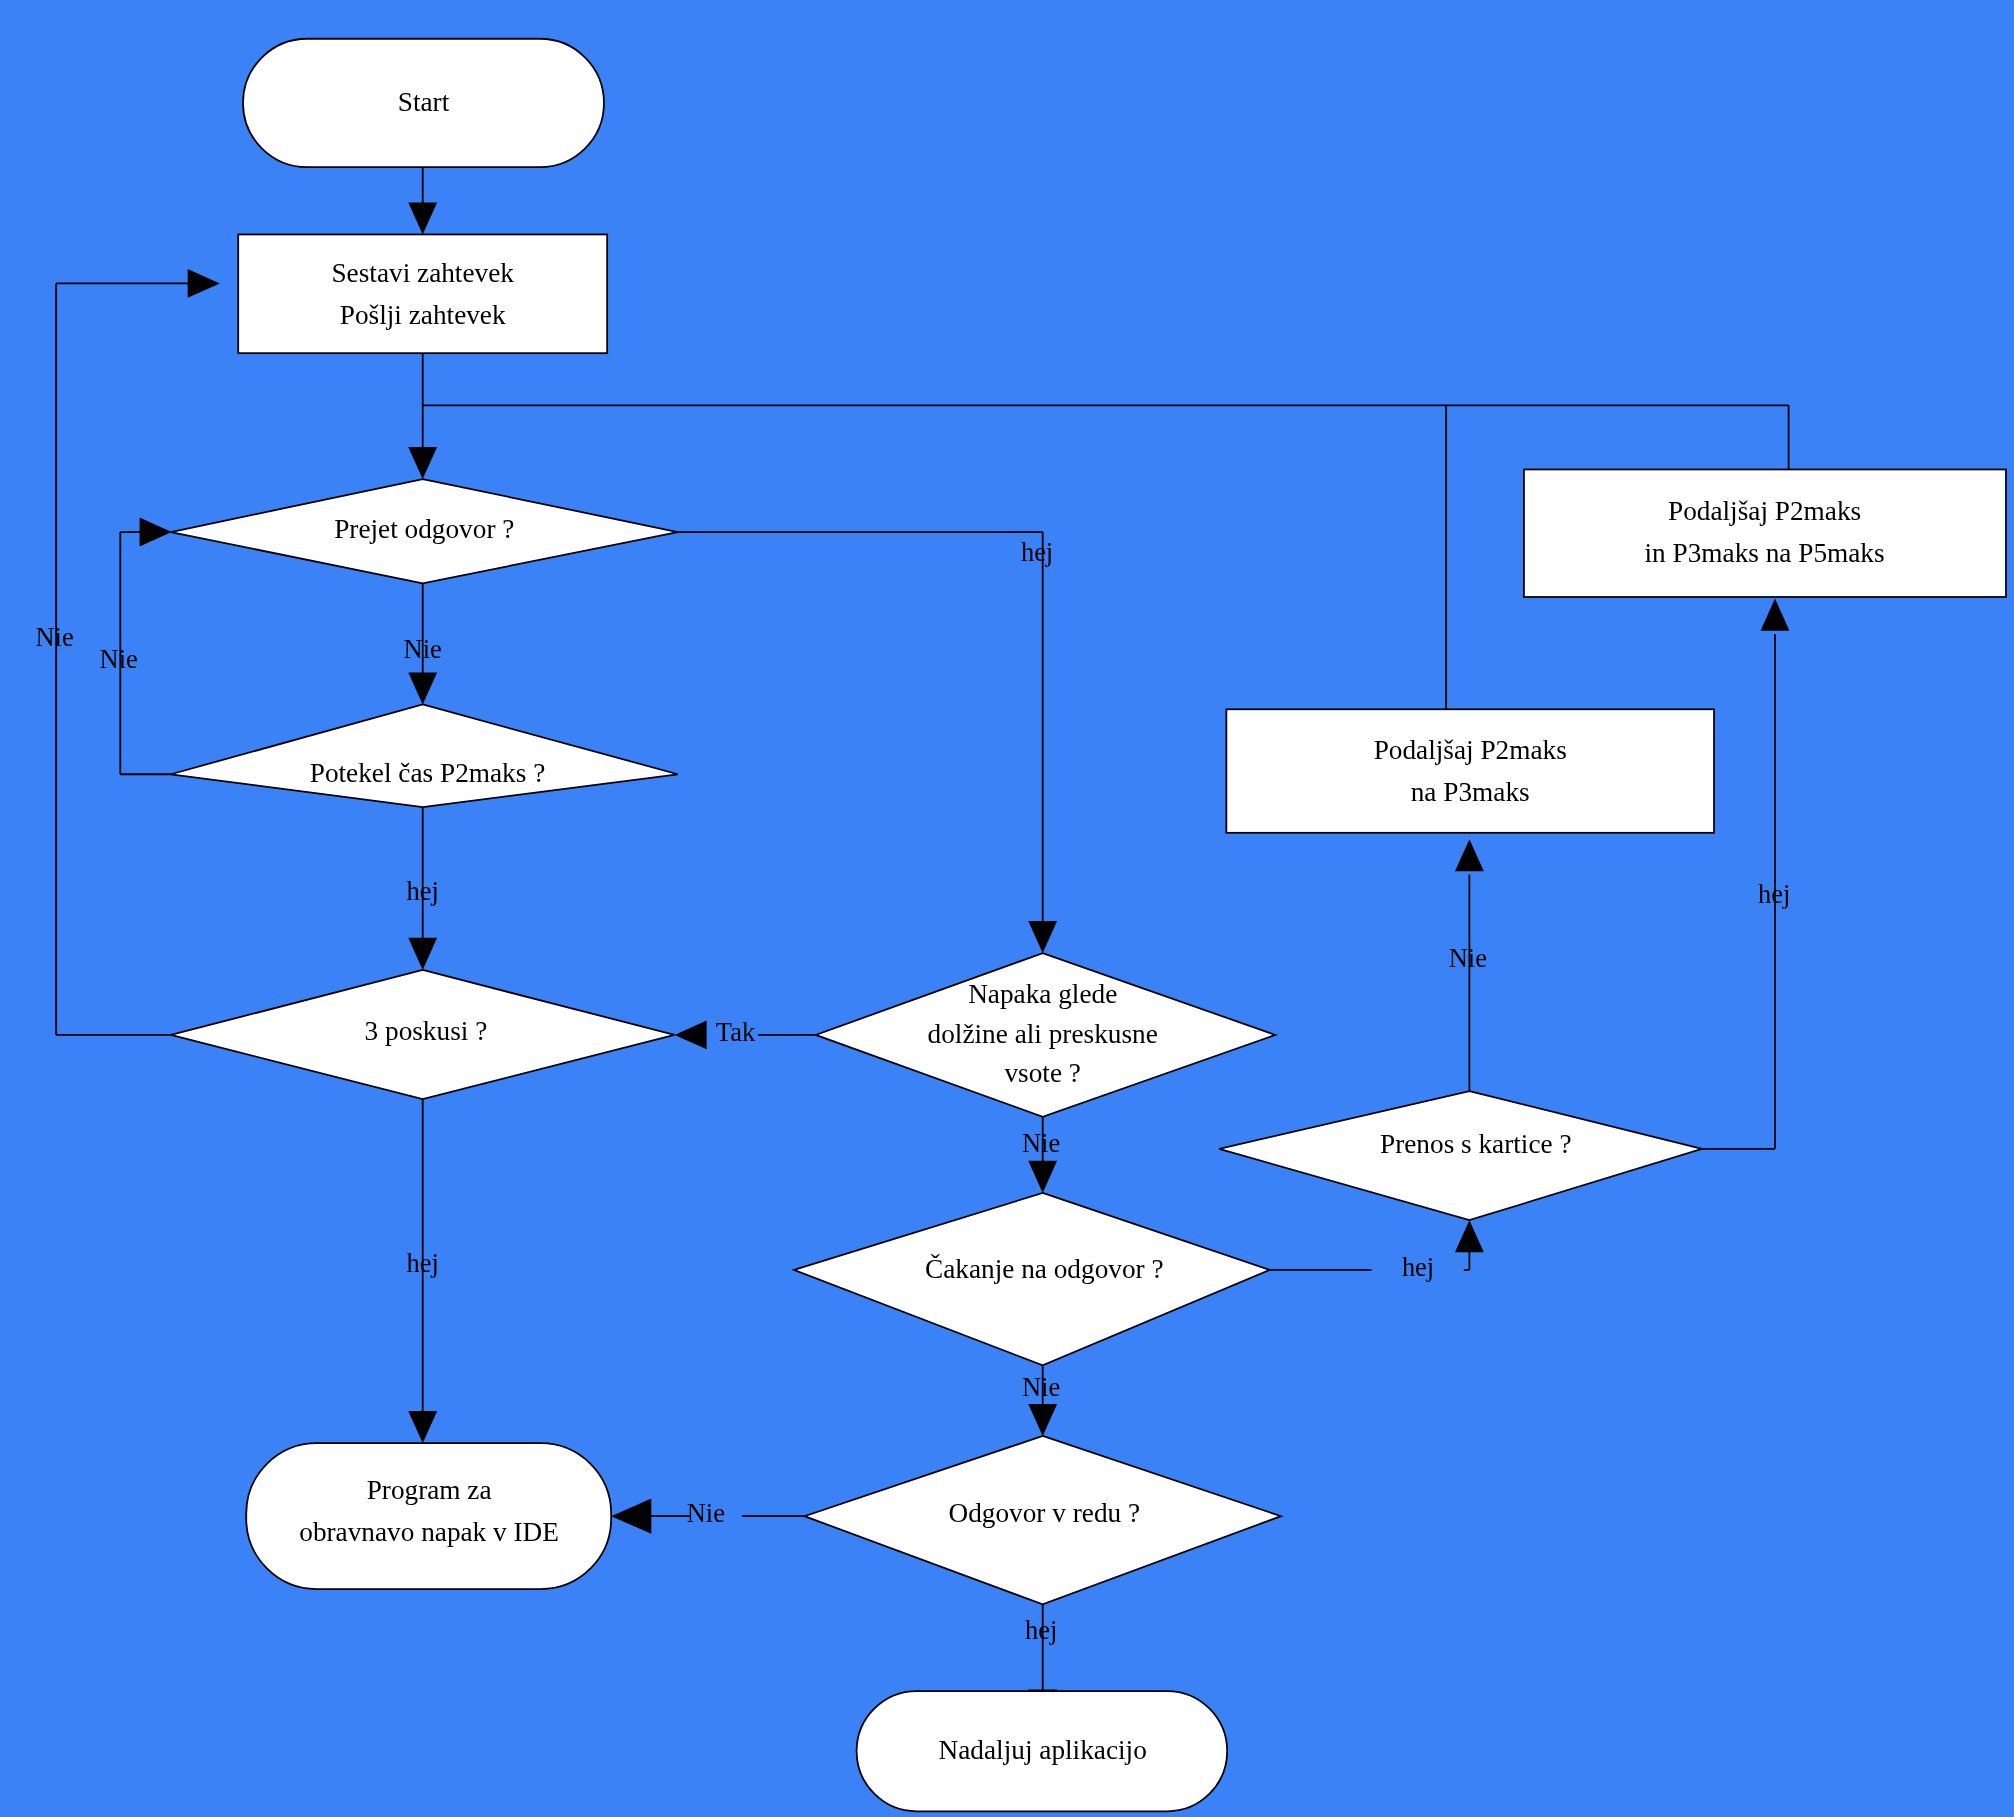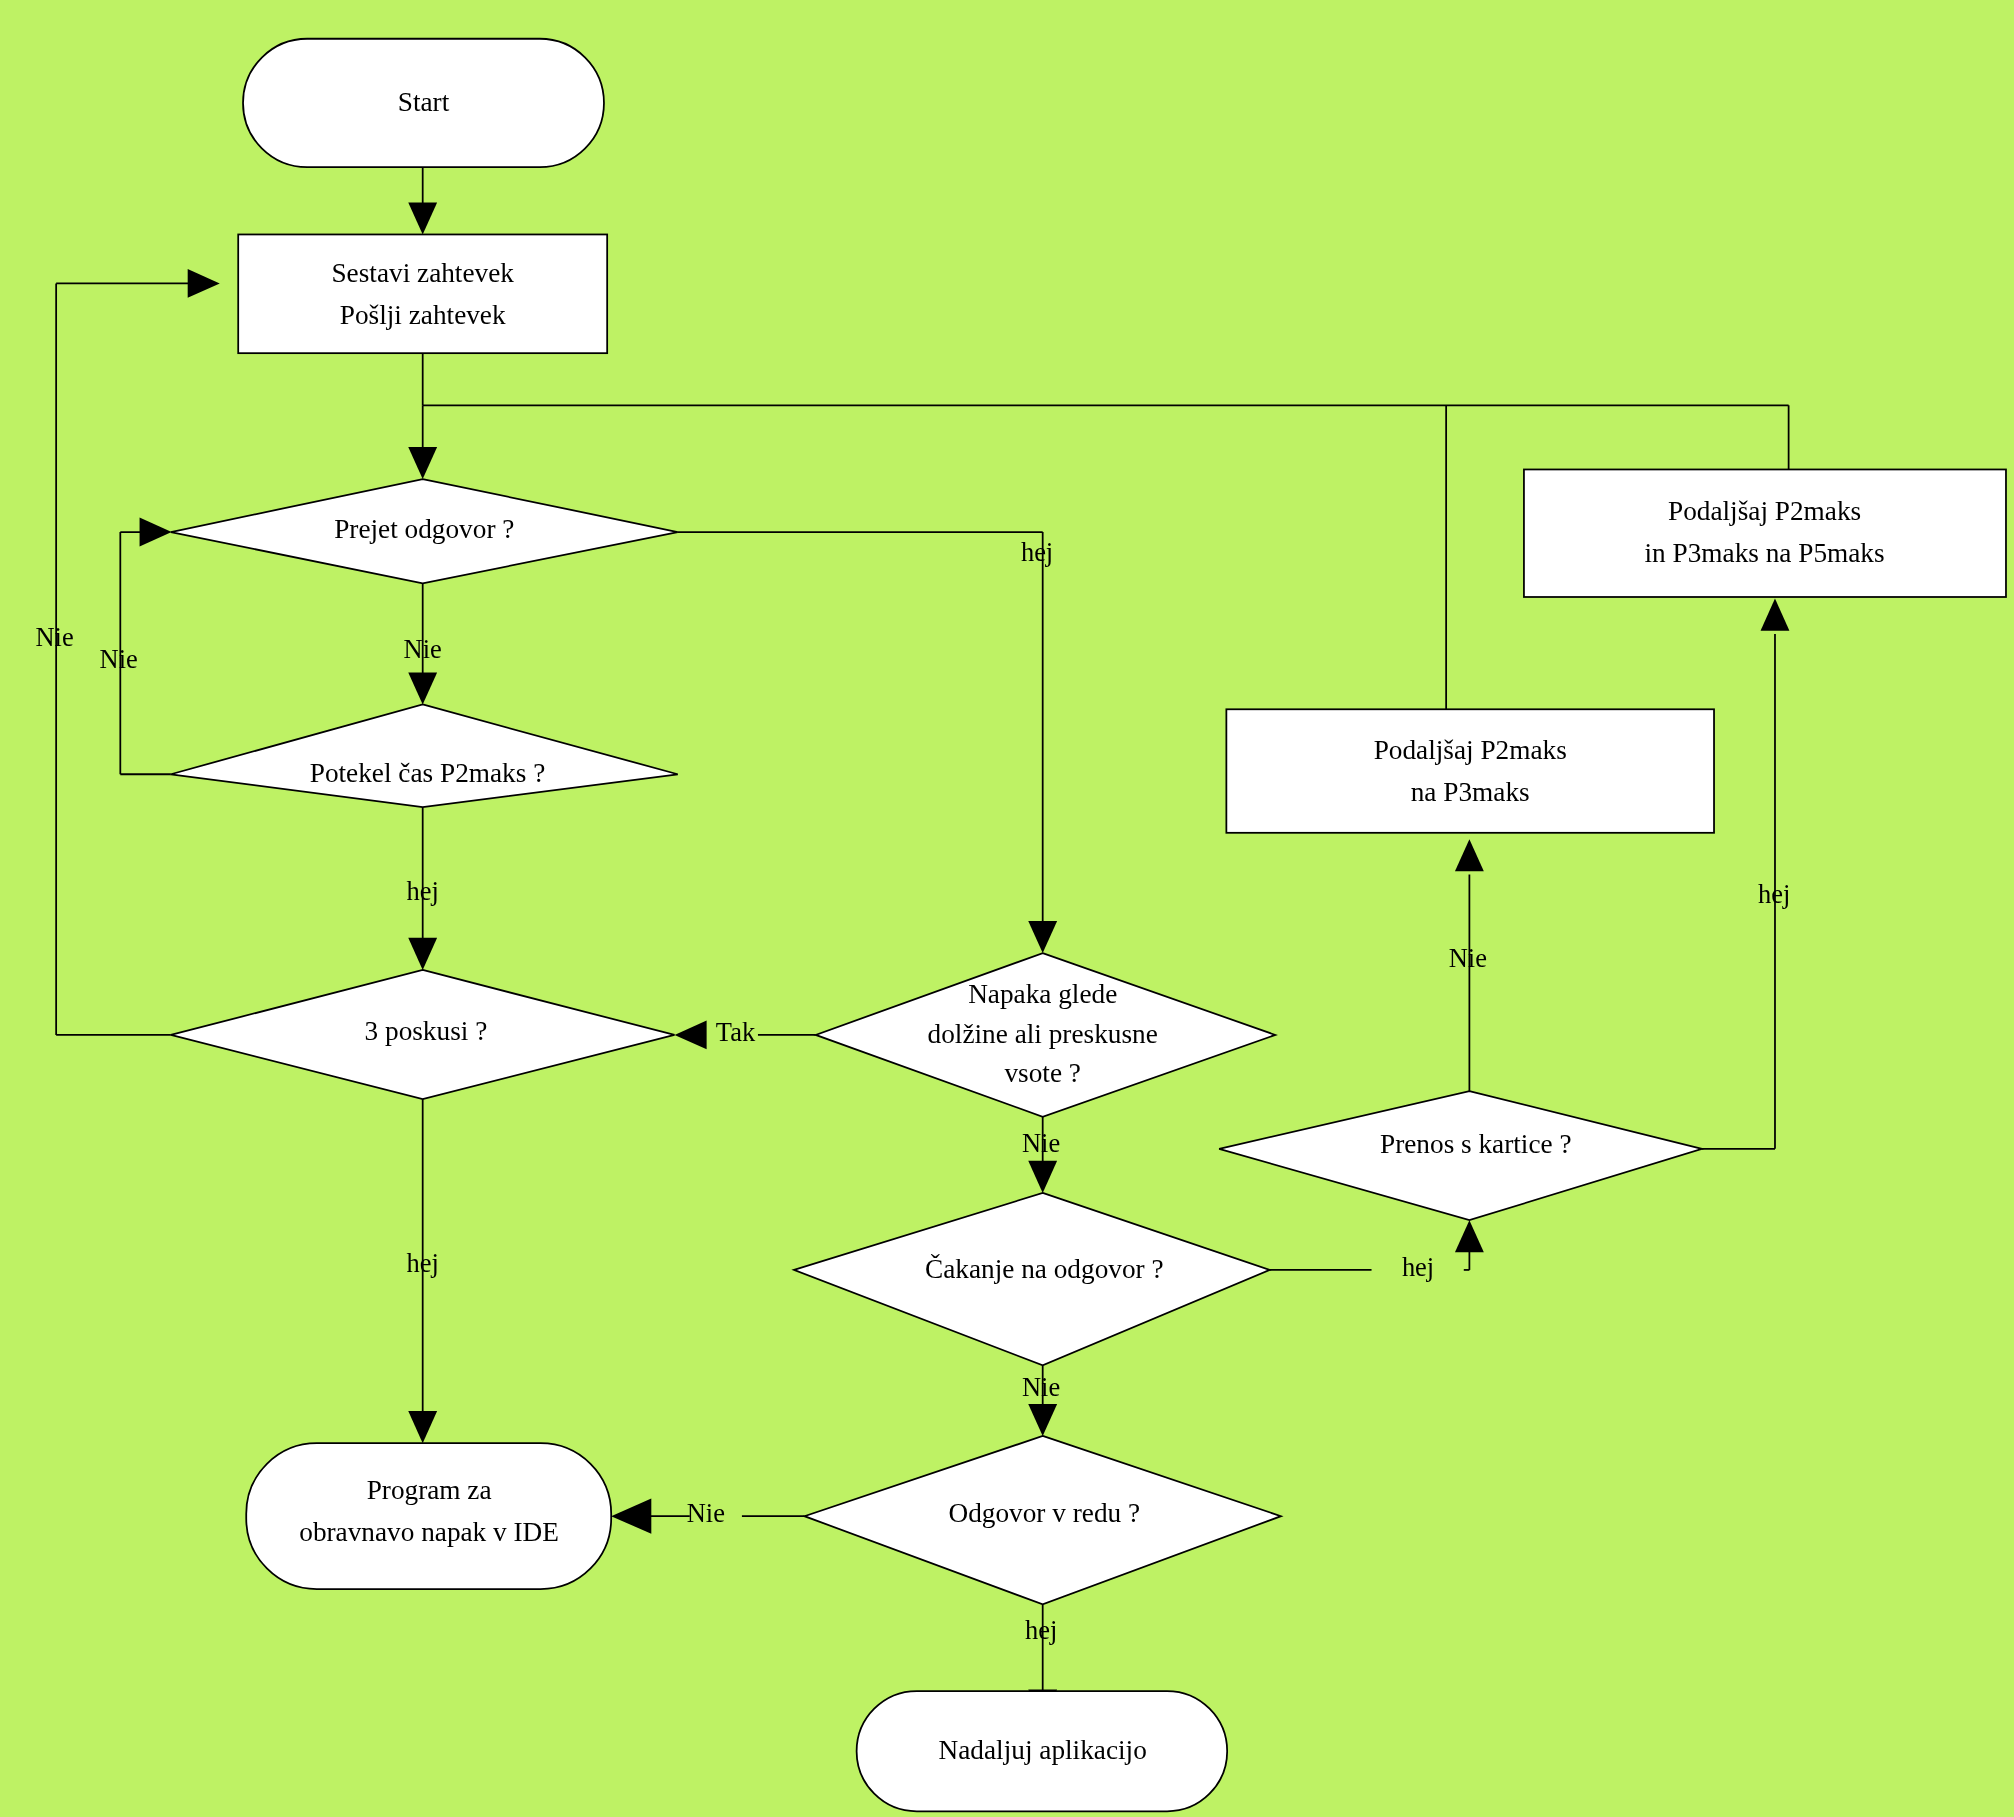--- a/index.html
+++ b/index.html
@@ -7,21 +7,21 @@
     padding: 0;
     background: #ffffff;
   }
   body {
     font-family: "Liberation Serif", "DejaVu Serif", serif;
   }
   #flowchart-root {
     position: relative;
     width: 2014px;
     height: 1818px;
-    background: #bef264;
+    background: #3b82f6;
     overflow: hidden;
   }
   svg#flow-svg {
     position: absolute;
     top: 0;
     left: 0;
     width: 2014px;
     height: 1818px;
     display: block;
   }

